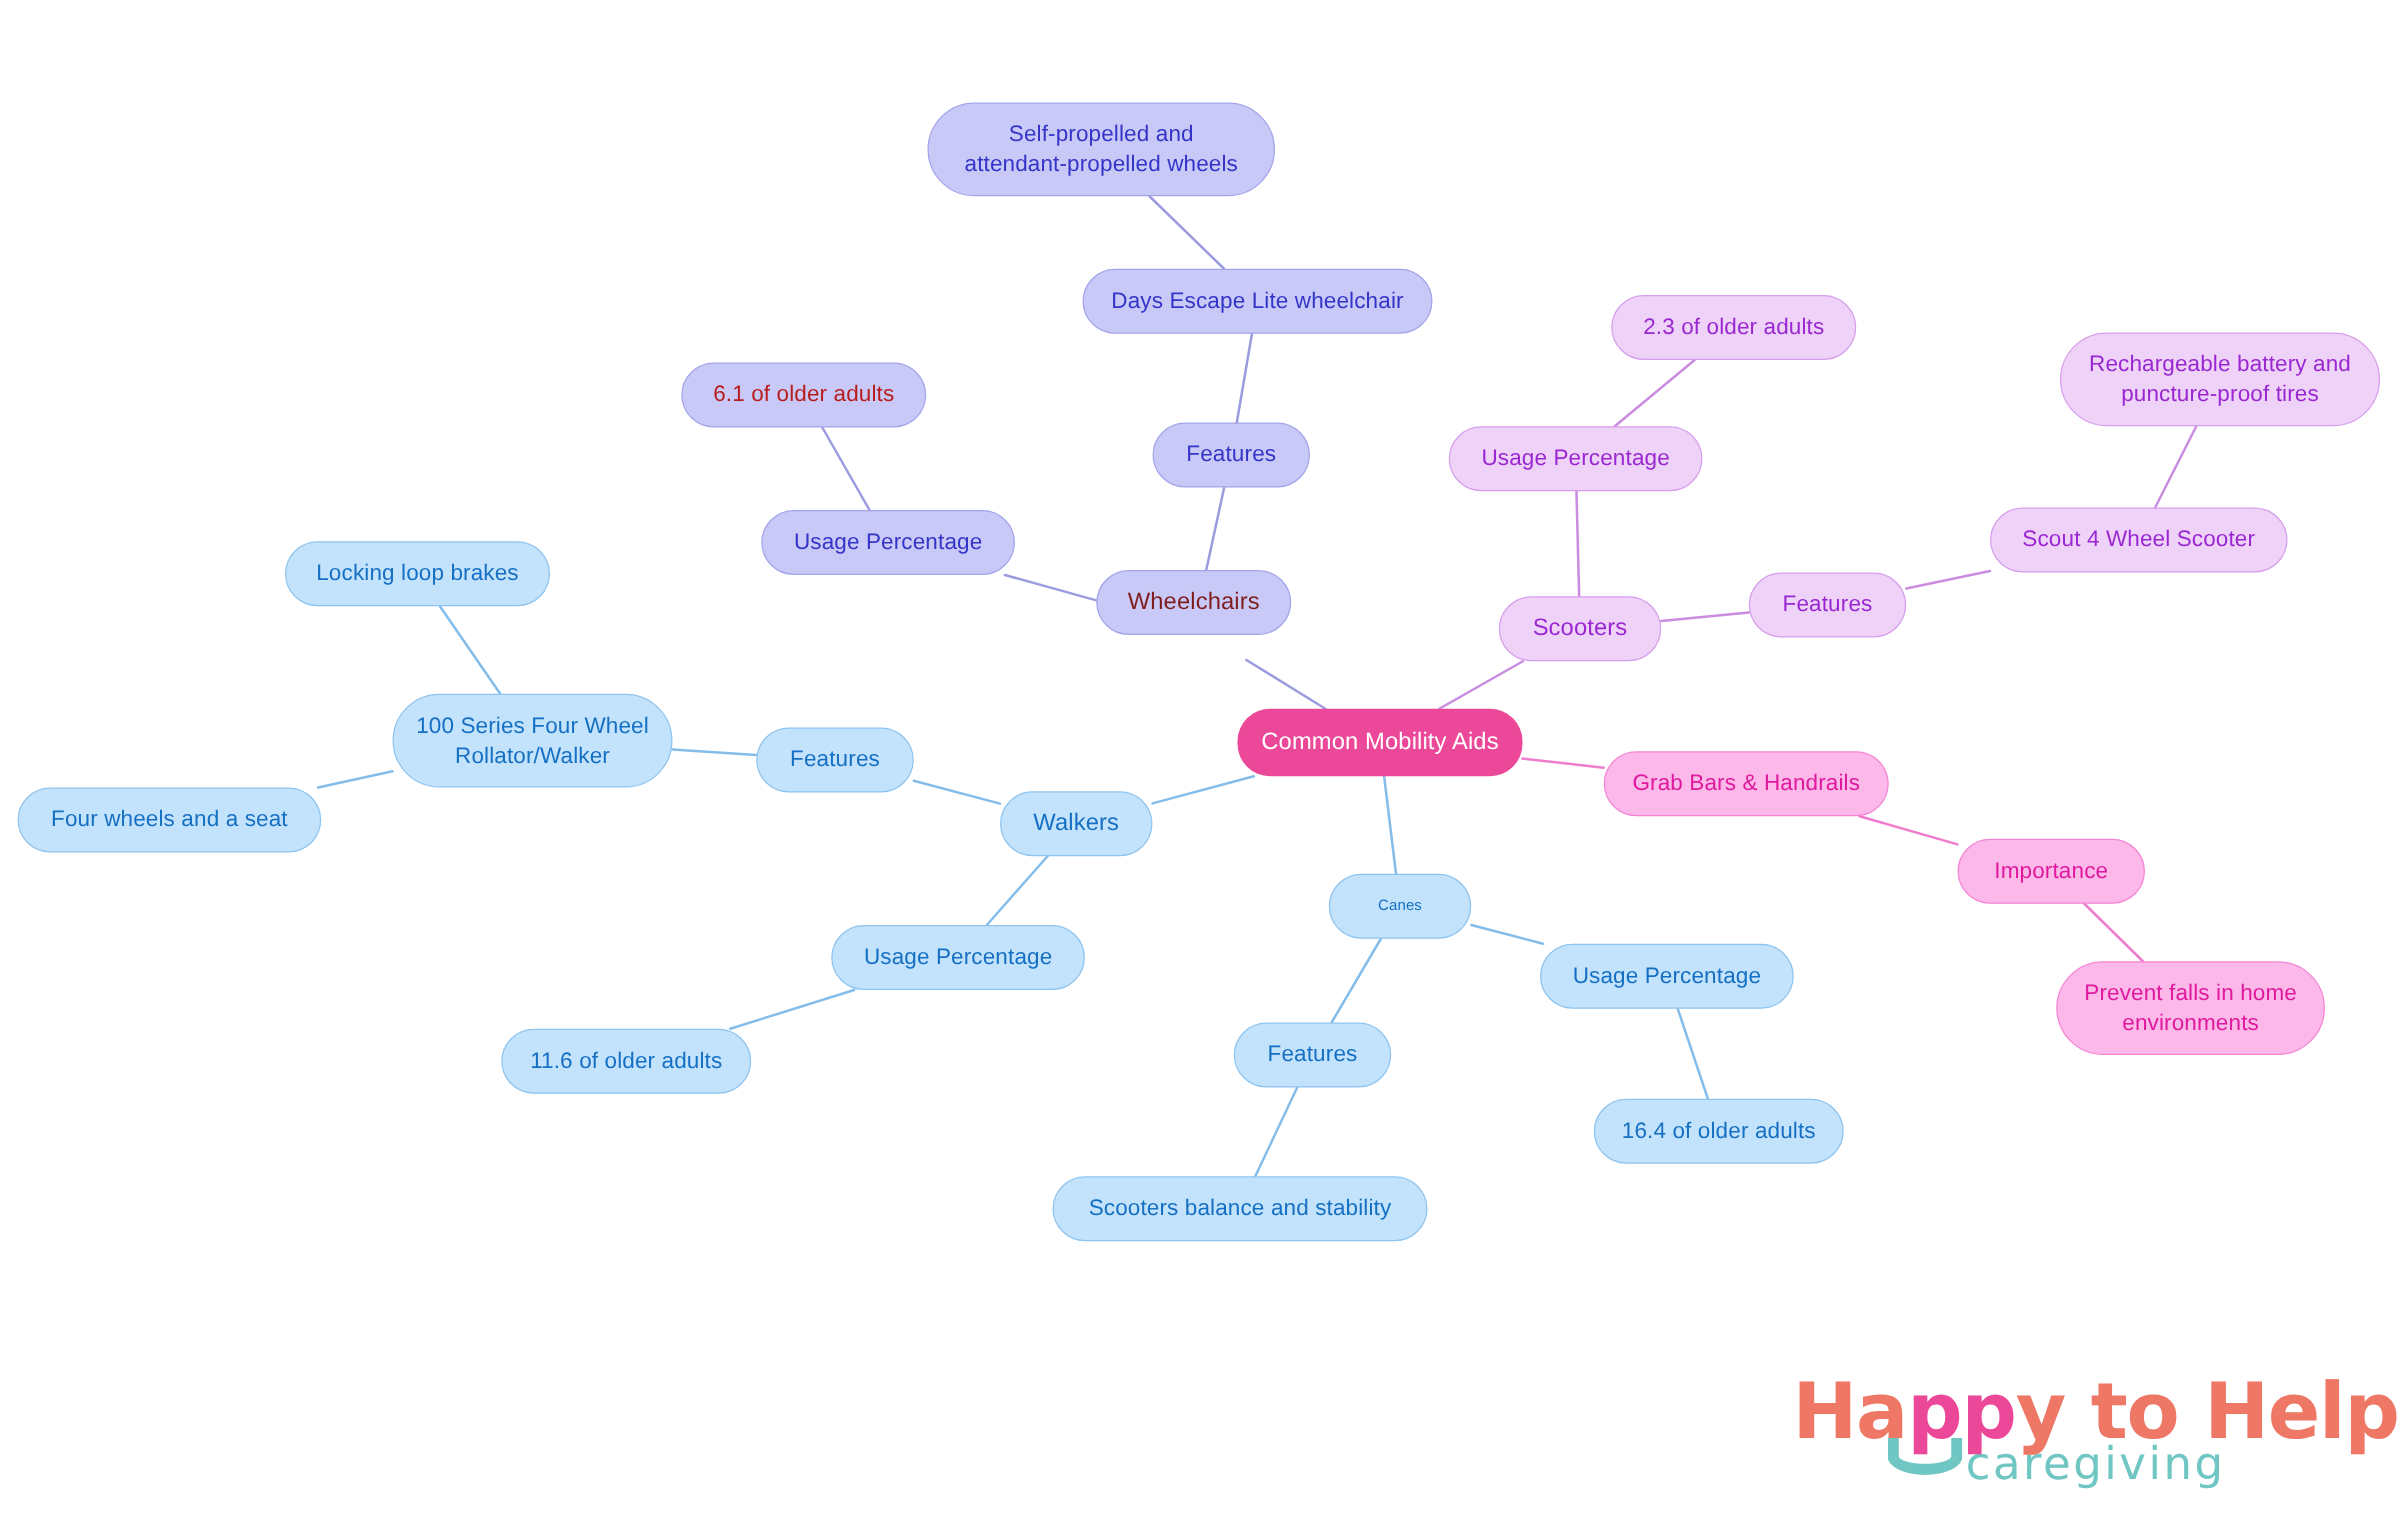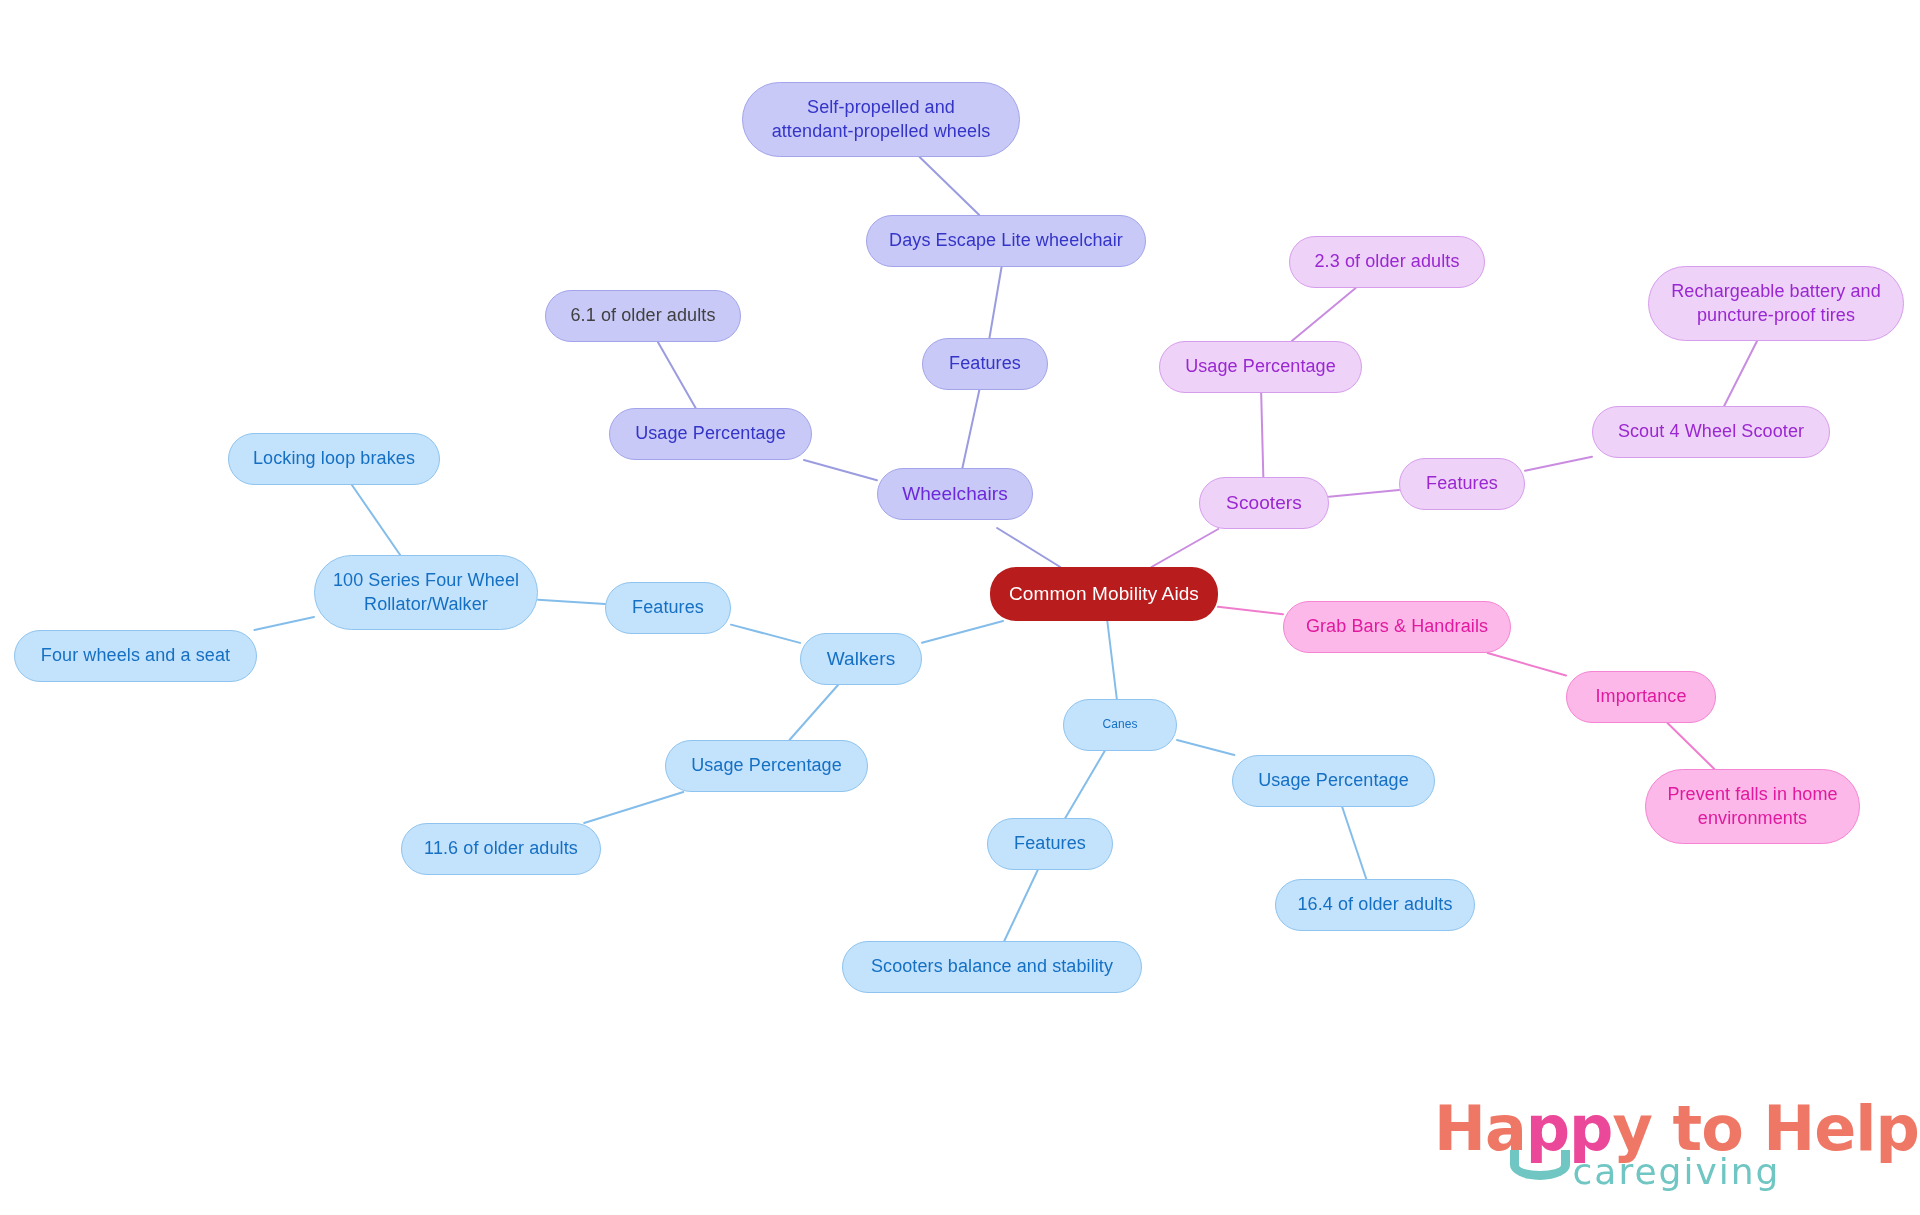--- a/index.html
+++ b/index.html
@@ -111,24 +111,24 @@
       <line x1="314" y1="616.9819277108434" x2="254.4448818897638" y2="630" stroke="#84bdea" stroke-width="2" stroke-linecap="round"></line>
       <line x1="838.0373831775701" y1="685" x2="789.4626168224299" y2="740" stroke="#84bdea" stroke-width="2" stroke-linecap="round"></line>
       <line x1="683.3313253012049" y1="792" x2="584.1686746987951" y2="823" stroke="#84bdea" stroke-width="2" stroke-linecap="round"></line>
       <line x1="1107.2977099236641" y1="621" x2="1116.824427480916" y2="699" stroke="#84bdea" stroke-width="2" stroke-linecap="round"></line>
       <line x1="1104.7058823529412" y1="751" x2="1065.2941176470588" y2="818" stroke="#84bdea" stroke-width="2" stroke-linecap="round"></line>
       <line x1="1037.739837398374" y1="870" x2="1004.260162601626" y2="941" stroke="#84bdea" stroke-width="2" stroke-linecap="round"></line>
       <line x1="1177" y1="739.9508196721312" x2="1234.375" y2="755" stroke="#84bdea" stroke-width="2" stroke-linecap="round"></line>
       <line x1="1342.2016129032259" y1="807" x2="1366.2983870967741" y2="879" stroke="#84bdea" stroke-width="2" stroke-linecap="round"></line>
     </svg>
   <div id="node-layer">
-      <div class="node root" style="left: 990px; top: 567px; width: 228px; height: 54px; background: #b91c1c; border-color: rgb(20, 22, 28); color: rgb(255, 255, 255); font-size: 19px;">Common Mobility Aids</div>
-      <div class="node" style="left: 877px; top: 468px; width: 156px; height: 52px; background: rgb(200, 201, 247); border-color: rgb(163, 164, 234); color: #6d28d9; font-size: 19px;">Wheelchairs</div>
+      <div class="node root" style="left: 990px; top: 567px; width: 228px; height: 54px; background: #ec4899; border-color: rgb(20, 22, 28); color: rgb(255, 255, 255); font-size: 19px;">Common Mobility Aids</div>
+      <div class="node" style="left: 877px; top: 456px; width: 156px; height: 52px; background: rgb(200, 201, 247); border-color: rgb(163, 164, 234); color: #7f1d1d; font-size: 19px;">Wheelchairs</div>
       <div class="node" style="left: 609px; top: 408px; width: 203px; height: 52px; background: rgb(200, 201, 247); border-color: rgb(163, 164, 234); color: rgb(52, 52, 200); font-size: 18px;">Usage Percentage</div>
-      <div class="node" style="left: 545px; top: 290px; width: 196px; height: 52px; background: rgb(200, 201, 247); border-color: rgb(163, 164, 234); color: #404040; font-size: 18px;">6.1 of older adults</div>
+      <div class="node" style="left: 545px; top: 290px; width: 196px; height: 52px; background: rgb(200, 201, 247); border-color: rgb(163, 164, 234); color: #b91c1c; font-size: 18px;">6.1 of older adults</div>
       <div class="node" style="left: 922px; top: 338px; width: 126px; height: 52px; background: rgb(200, 201, 247); border-color: rgb(163, 164, 234); color: rgb(52, 52, 200); font-size: 18px;">Features</div>
       <div class="node" style="left: 866px; top: 215px; width: 280px; height: 52px; background: rgb(200, 201, 247); border-color: rgb(163, 164, 234); color: rgb(52, 52, 200); font-size: 18px;">Days Escape Lite wheelchair</div>
       <div class="node" style="left: 742px; top: 82px; width: 278px; height: 75px; background: rgb(200, 201, 247); border-color: rgb(163, 164, 234); color: rgb(52, 52, 200); font-size: 18px;">Self-propelled and
 attendant-propelled wheels</div>
       <div class="node" style="left: 1199px; top: 477px; width: 130px; height: 52px; background: rgb(238, 210, 247); border-color: rgb(215, 157, 237); color: rgb(154, 39, 209); font-size: 19px;">Scooters</div>
       <div class="node" style="left: 1159px; top: 341px; width: 203px; height: 52px; background: rgb(238, 210, 247); border-color: rgb(215, 157, 237); color: rgb(154, 39, 209); font-size: 18px;">Usage Percentage</div>
       <div class="node" style="left: 1289px; top: 236px; width: 196px; height: 52px; background: rgb(238, 210, 247); border-color: rgb(215, 157, 237); color: rgb(154, 39, 209); font-size: 18px;">2.3 of older adults</div>
       <div class="node" style="left: 1399px; top: 458px; width: 126px; height: 52px; background: rgb(238, 210, 247); border-color: rgb(215, 157, 237); color: rgb(154, 39, 209); font-size: 18px;">Features</div>
       <div class="node" style="left: 1592px; top: 406px; width: 238px; height: 52px; background: rgb(238, 210, 247); border-color: rgb(215, 157, 237); color: rgb(154, 39, 209); font-size: 18px;">Scout 4 Wheel Scooter</div>
       <div class="node" style="left: 1648px; top: 266px; width: 256px; height: 75px; background: rgb(238, 210, 247); border-color: rgb(215, 157, 237); color: rgb(154, 39, 209); font-size: 18px;">Rechargeable battery and

